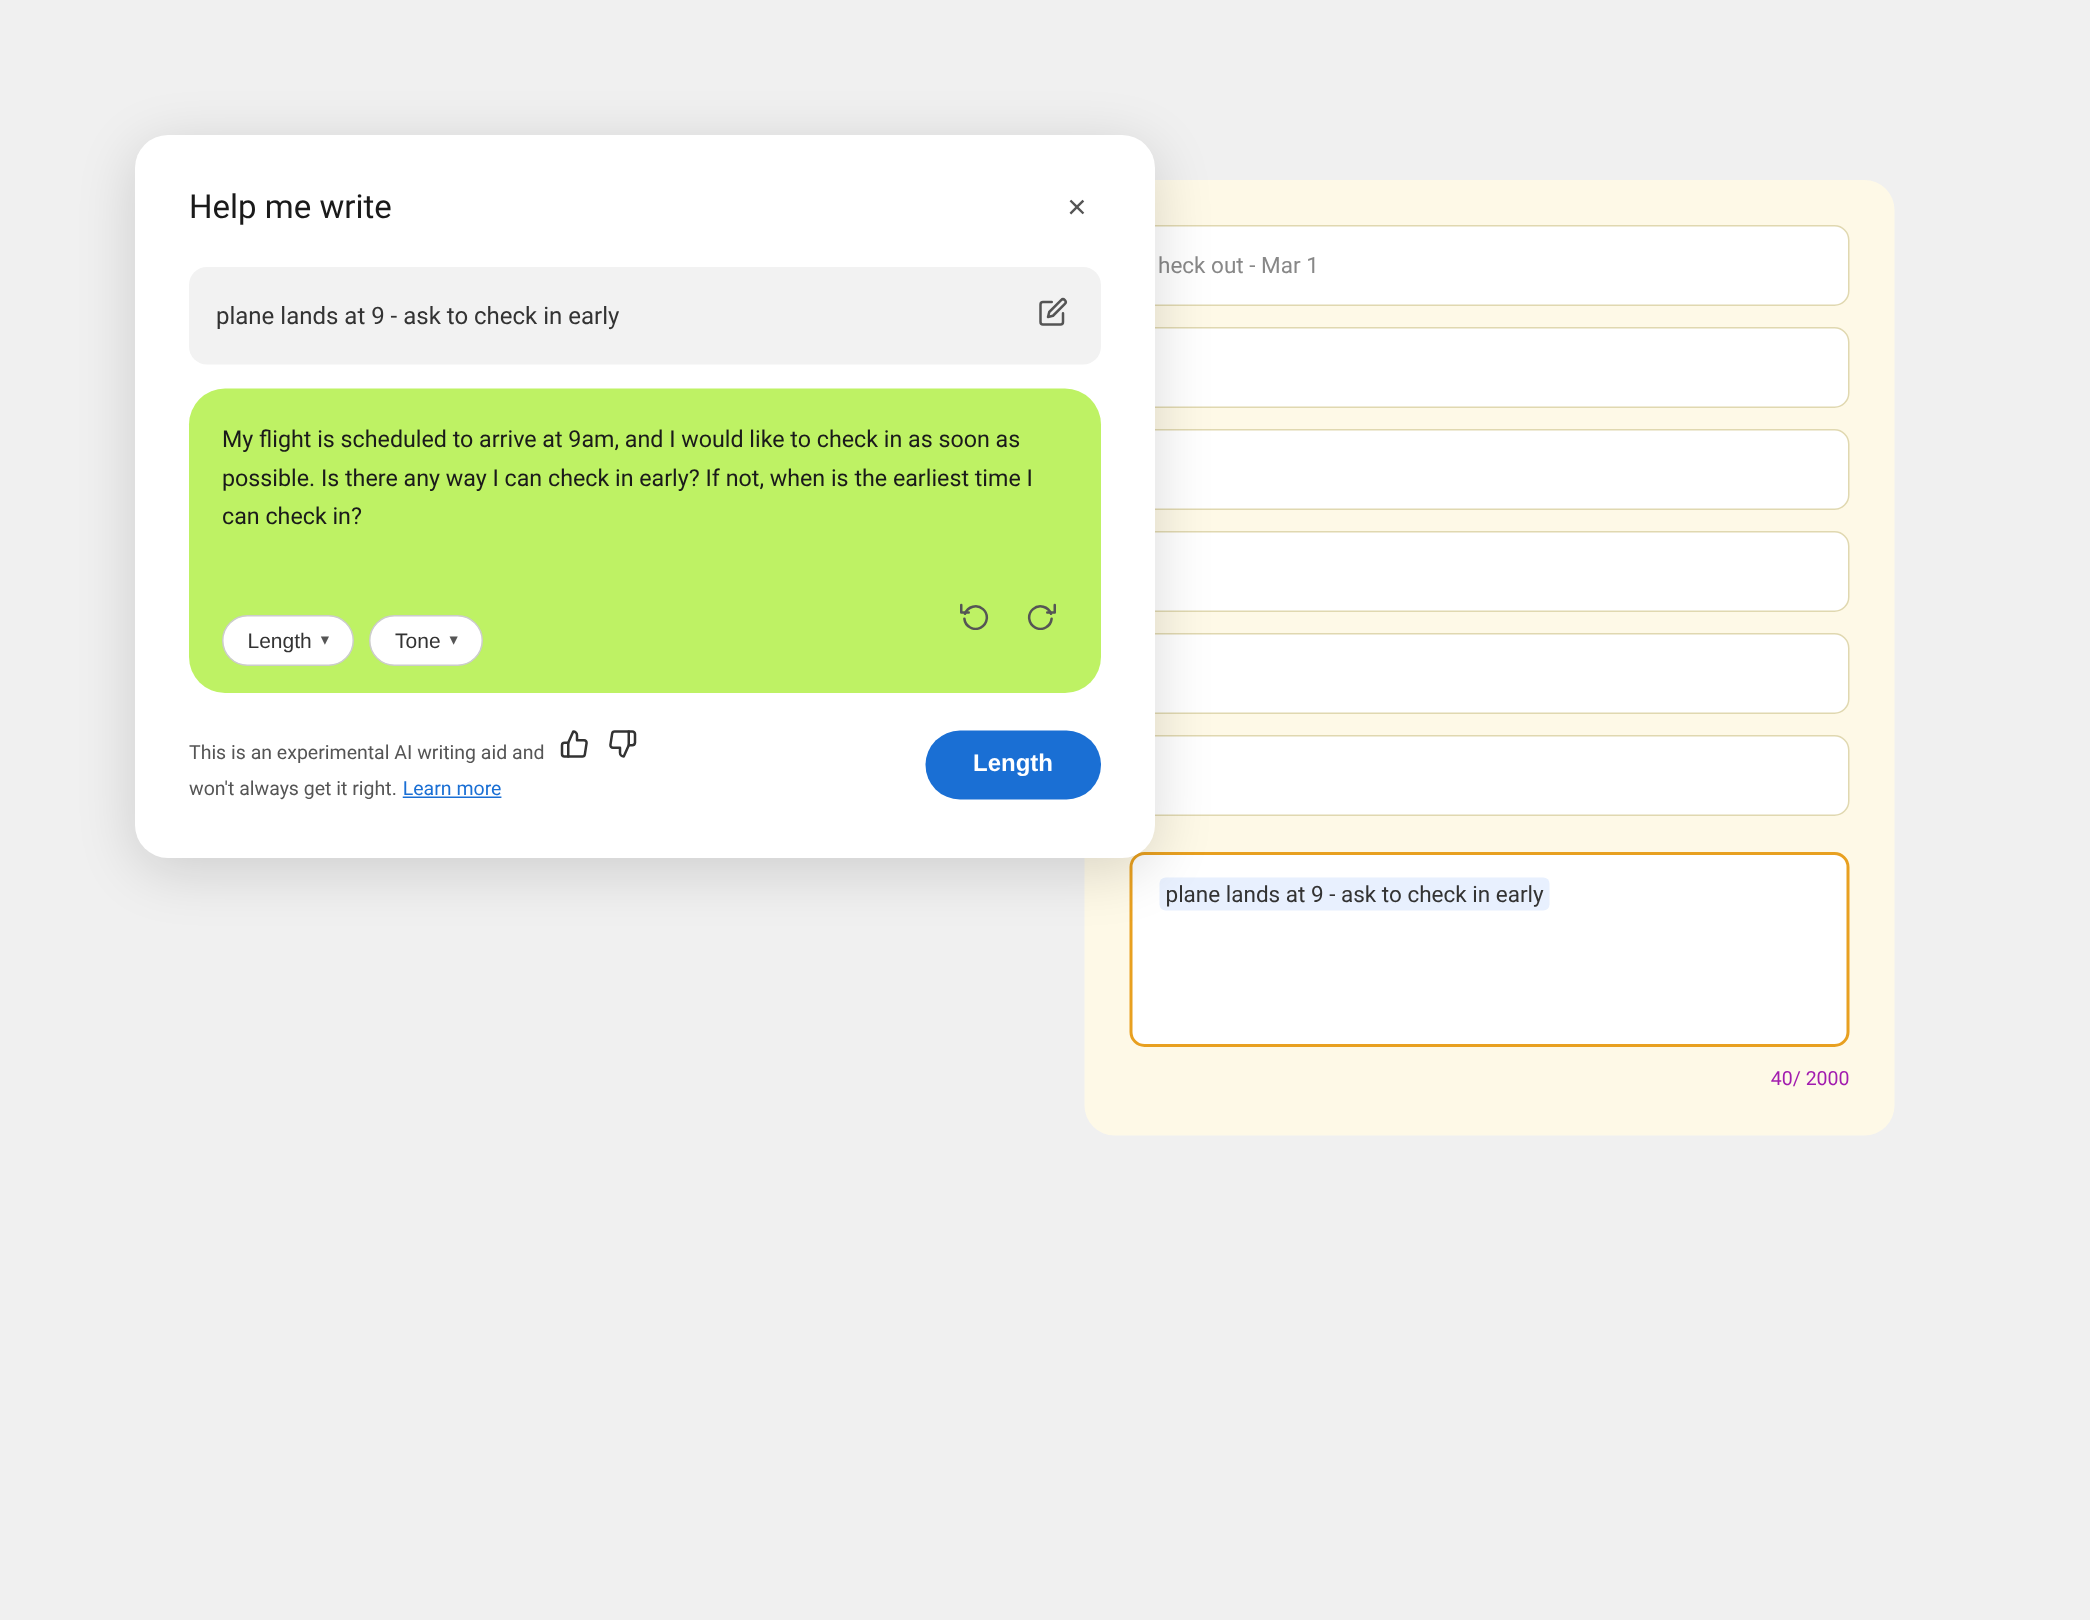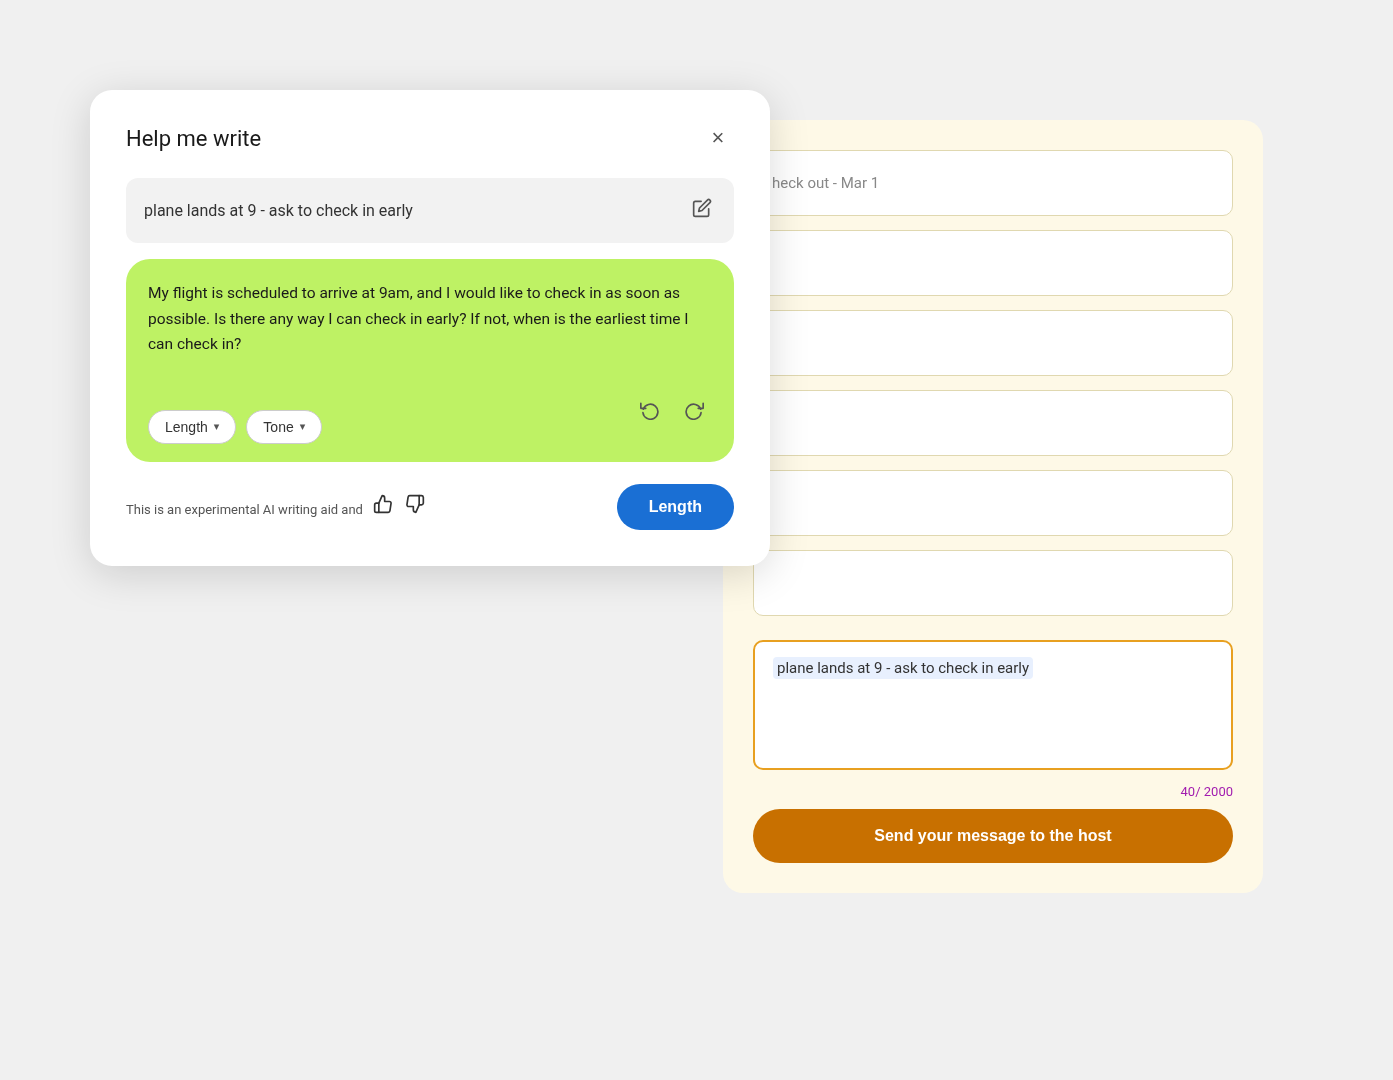--- a/index.html
+++ b/index.html
@@ -29,21 +29,21 @@
       gap: 14px;
     }
 
     .bg-card-input {
       background: #fff;
       border: 1.5px solid #e0d8b0;
       border-radius: 10px;
       padding: 16px 18px;
       font-size: 15px;
       color: #555;
-      height: 66px;
+      height: 54px;
       display: flex;
       align-items: center;
     }
 
     .bg-card-input.checkout {
       color: #888;
     }
 
     .bg-card-bottom {
       margin-top: 10px;
@@ -284,21 +284,20 @@
   <div class="bg-card-input"></div>
   <div class="bg-card-input"></div>
   <div class="bg-card-input"></div>
   <div class="bg-card-input"></div>
 
   <div class="bg-card-bottom">
     <div class="message-textarea-wrapper">
       <span class="message-textarea-text">plane lands at 9 - ask to check in early</span>
     </div>
     <div class="char-count">40/ 2000</div>
-    <button class="send-button">Send your message to the host</button>
   </div>
 </div>
 
 <div class="dialog">
 
   <div class="dialog-header">
     <span class="dialog-title">Help me write</span>
     <button class="close-btn">×</button>
   </div>
 
@@ -354,18 +353,23 @@
             </svg>
           </button>
           <button class="feedback-btn">
             <svg width="20" height="20" viewBox="0 0 24 24" fill="none" stroke="#333" stroke-width="2" stroke-linecap="round" stroke-linejoin="round">
               <path d="M10 15v4a3 3 0 0 0 3 3l4-9V2H5.72a2 2 0 0 0-2 1.7l-1.38 9a2 2 0 0 0 2 2.3H10z"></path>
               <path d="M17 2h2.67A2.31 2.31 0 0 1 22 4v7a2.31 2.31 0 0 1-2.33 2H17"></path>
             </svg>
           </button>
         </span>
       </div>
+      <div>
+        <span class="footer-text">won't always get it right.</span>
+        <span class="footer-text"> </span>
+        <a class="footer-text learn-more">Learn more</a>
+      </div>
     </div>
 
     <button class="insert-btn">Length</button>
   </div>
 
 </div>
 
 </body></html>

